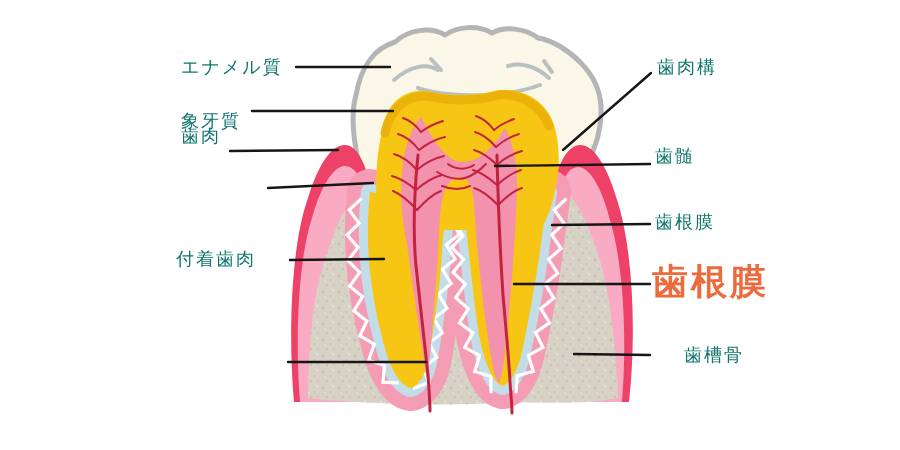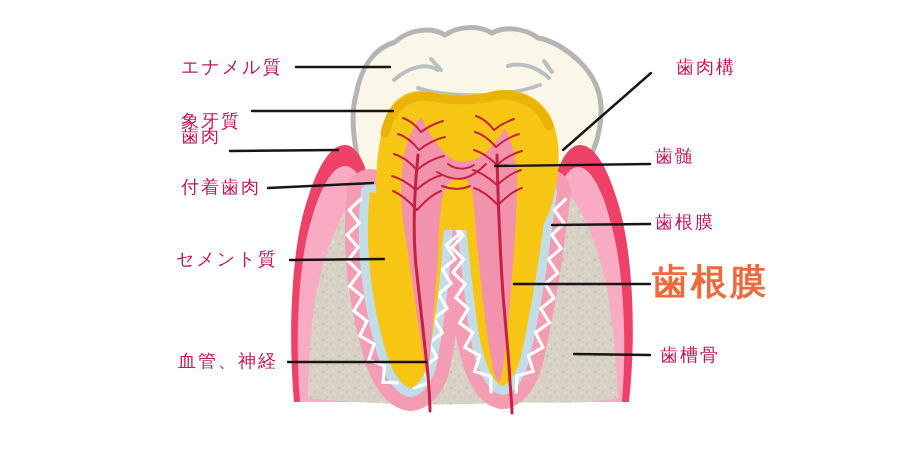--- a/index.html
+++ b/index.html
@@ -2,21 +2,21 @@
 <html><head>
 <meta charset="utf-8">
 <style>
   html,body{margin:0;padding:0;background:#ffffff;}
   #stage{
     position:relative;width:900px;height:450px;background:#ffffff;overflow:hidden;
     font-family:"DejaVu Sans","Liberation Sans",sans-serif;
   }
   #art{position:absolute;left:0;top:0;width:900px;height:450px;}
   .label{
-    position:absolute;font-size:18px;line-height:1.15;color:#be185d;
+    position:absolute;font-size:18px;line-height:1.15;color:#0f766e;
     letter-spacing:2px;white-space:nowrap;font-weight:500;
   }
   .label--highlight{
     font-size:36px;font-weight:800;color:#ec6a3b;letter-spacing:3px;
   }
 </style>
 </head>
 <body>
 
 <div id="stage">
@@ -147,21 +147,19 @@
       <line x1="650" y1="164" x2="495" y2="166"></line>
       <line x1="650" y1="224" x2="552" y2="225"></line>
       <line x1="650" y1="284" x2="514" y2="284"></line>
       <line x1="650" y1="355" x2="574" y2="354"></line>
     </g>
   </svg>
 
   <div class="label" style="left:181px;top:57px">エナメル質</div>
   <div class="label" style="left:181px;top:111px">象牙質</div>
   <div class="label" style="left:181px;top:126px">歯肉</div>
-  <div class="label" style="left:181px;top:177px">付着歯肉</div>
-  <div class="label" style="left:176px;top:249px">セメント質</div>
-  <div class="label" style="left:178px;top:351px">血管、神経</div>
-  <div class="label" style="left:676px;top:57px">歯肉構</div>
+  <div class="label" style="left:176px;top:249px">付着歯肉</div>
+  <div class="label" style="left:657px;top:57px">歯肉構</div>
   <div class="label" style="left:655px;top:146px">歯髄</div>
   <div class="label" style="left:655px;top:212px">歯根膜</div>
   <div class="label label--highlight" style="left:652px;top:261px">歯根膜</div>
-  <div class="label" style="left:660px;top:345px">歯槽骨</div>
+  <div class="label" style="left:684px;top:345px">歯槽骨</div>
 </div>
 
 </body></html>

